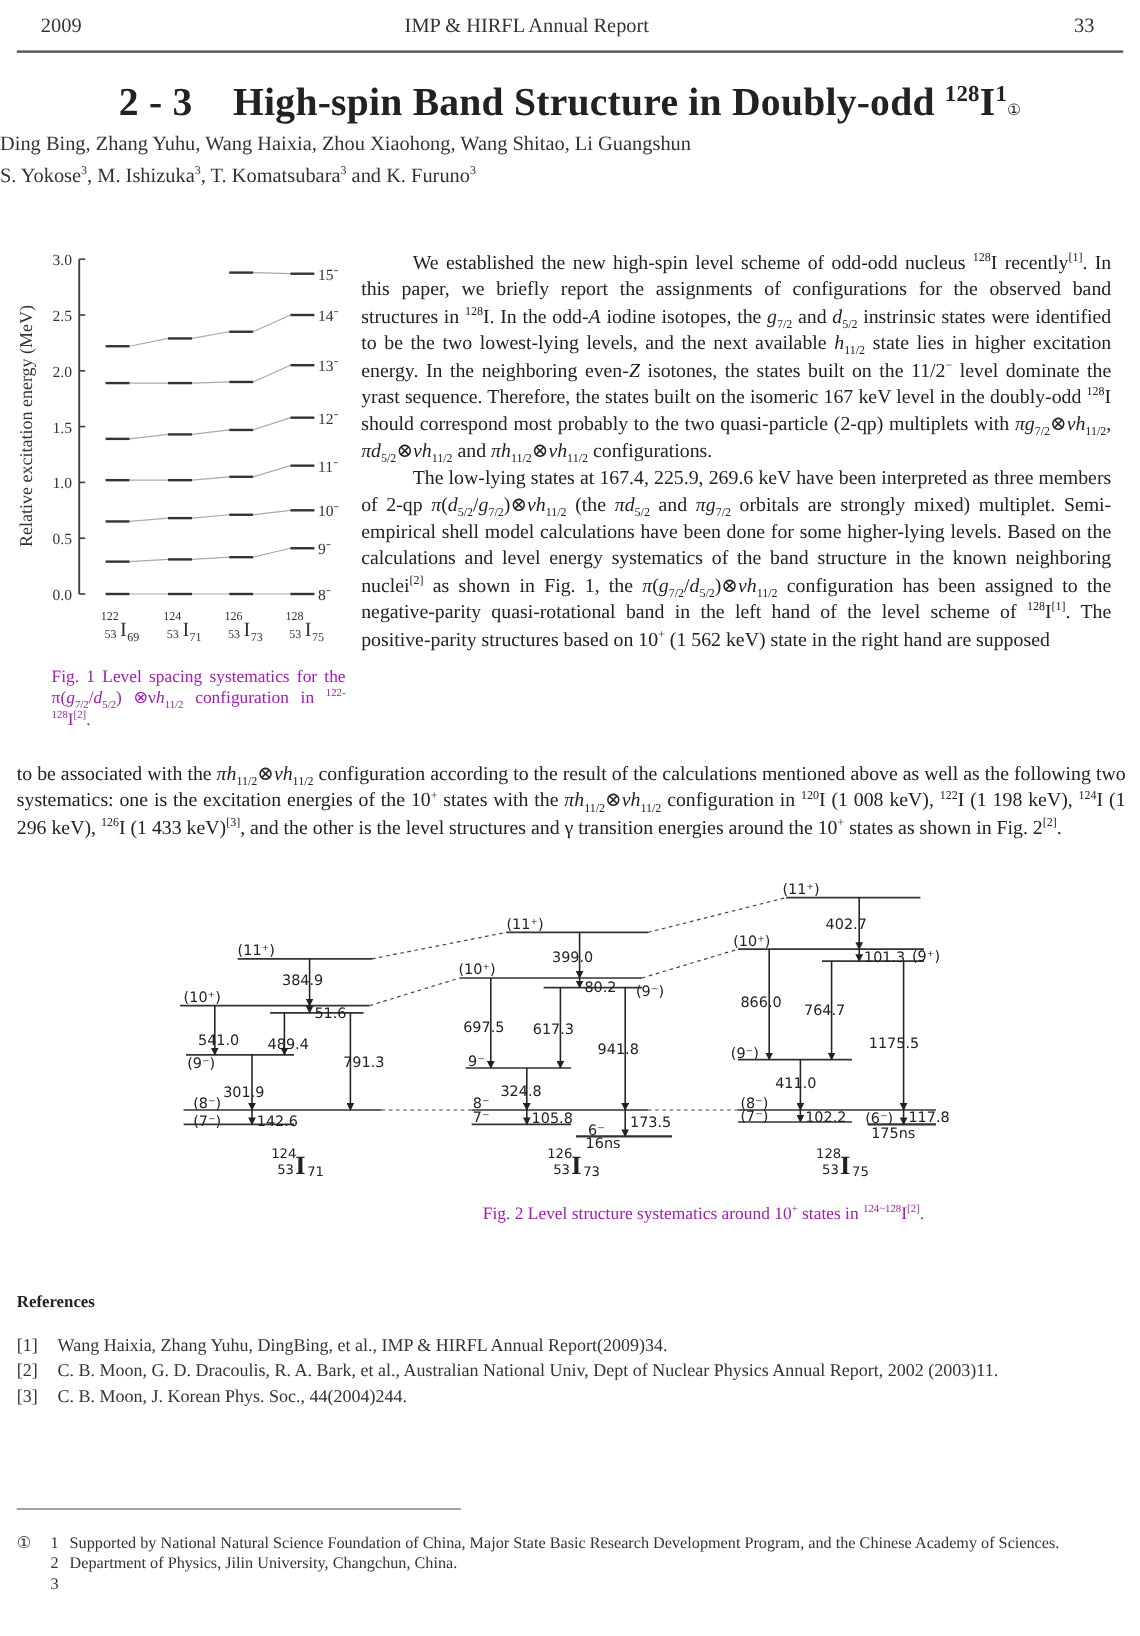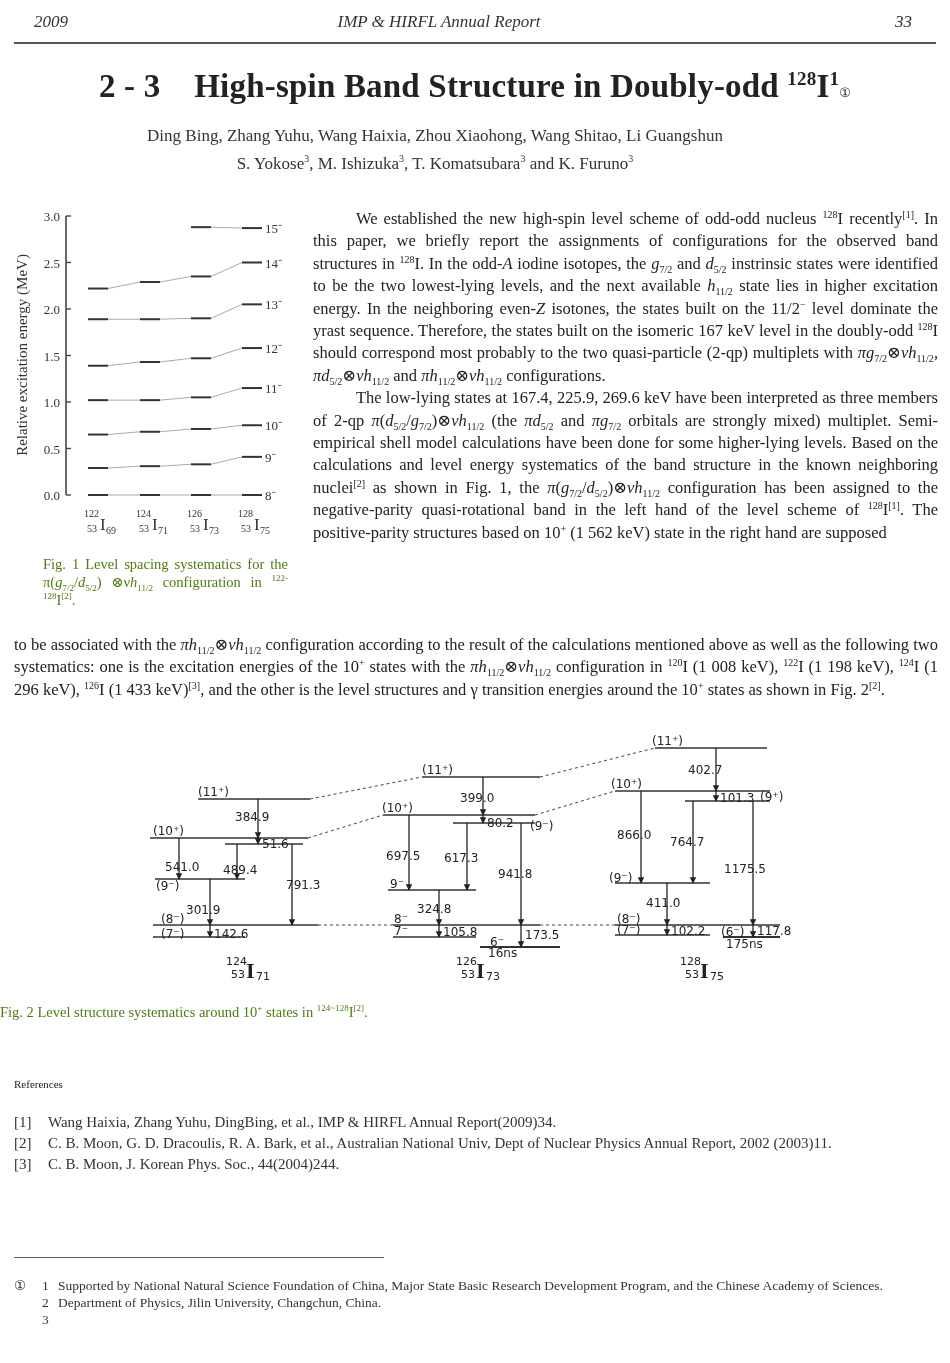--- a/index.html
+++ b/index.html
@@ -1,34 +1,34 @@
 <!DOCTYPE html>
 <html><head>
 <meta charset="utf-8">
 <style>
   html, body { margin:0; padding:0; background:#fff; }
   body { width:950px; height:1363px; position:relative; overflow:hidden;
          font-family:"Liberation Serif", "DejaVu Serif", serif; color:#222; }
   .abs { position:absolute; }
-  .hdr { top:12px; font-size:17px; color:#333;font-style:italic; }
+  .hdr { top:12px; font-size:17px; color:#333; }
   .rule { left:14px; right:14px; top:42px; height:2px; background:#555; }
   .title { top:68px; left:0; width:950px; text-align:center; font-size:33px; font-weight:bold;
            font-family:"Liberation Serif", serif; letter-spacing:0.2px; }
   .title sup { font-size:19px; }
   .title .fn { font-size:13px; font-weight:normal; vertical-align:baseline; }
-  .authors { top:124px; left:0; width:870px; text-align:center; font-size:17px; line-height:23px; color:#333; }
+  .authors { top:108px; left:0; width:870px; font-size:17px; line-height:23px; color:#333; }
   .authors sup { font-size:10px; }
   .para { font-size:16.5px; line-height:22.4px; text-align:justify; color:#222; }
   .para p { margin:0; text-indent:2.6em; }
   .para p.noind { text-indent:0; }
   .para sup, .para sub { font-size:10px; line-height:0; }
   i { font-style:italic; }
-  .cap { font-size:14.5px; line-height:18px; color:#4d7c0f; text-align:justify; }
+  .cap { font-size:14.5px; line-height:18px; color:#a21caf; text-align:justify;font-family:Liberation Serif, serif; }
   .cap sup, .cap sub { font-size:9px; line-height:0; }
-  .refs-title { font-weight:normal; font-size:11px;text-align:right; }
+  .refs-title { font-weight:bold; font-size:14px;text-align:right; }
   .ref { font-size:15px; line-height:21px; color:#333; }
   .fnrule { left:14px; top:1257px; width:370px; height:1px; background:#666; }
   .foot { font-size:13.5px; line-height:17px; color:#333; }
   svg text { font-family:"DejaVu Sans", sans-serif; }
 </style>
 </head>
 <body>
 
 <div class="abs hdr" style="left:34px">2009</div>
 <div class="abs hdr" style="left:0;width:878px;text-align:center">IMP &amp; HIRFL Annual Report</div>
@@ -170,21 +170,21 @@
         <text x="254" y="330" font-size="17" fill="#333" style="font-family: &quot;Liberation Serif&quot;, serif;">I</text>
         <text x="260" y="334" font-size="10" fill="#333" style="font-family: &quot;Liberation Serif&quot;, serif;">75</text>
       </g>
     </g>
 </svg>
 
 <div class="abs cap" style="left:43px;top:555px;width:245px">
   <span>Fig. 1 Level spacing systematics for the π(</span><i>g</i><sub>7/2</sub>/<i>d</i><sub>5/2</sub><span>) ⊗ν</span><i>h</i><sub>11/2</sub><span> configuration in </span><sup>122-128</sup><span>I</span><sup>[2]</sup><span>.</span>
 </div>
 
-<div class="abs para" style="left:313px;top:208px;width:625px">
+<div class="abs para" style="left:301px;top:208px;width:625px">
   <p><span>We established the new high-spin level scheme of odd-odd nucleus </span><sup>128</sup><span>I recently</span><sup>[1]</sup><span>. In this paper, we briefly report the assignments of configurations for the observed band structures in </span><sup>128</sup><span>I. In the odd-</span><i>A</i><span> iodine isotopes, the </span><i>g</i><sub>7/2</sub><span> and </span><i>d</i><sub>5/2</sub><span> instrinsic states were identified to be the two lowest-lying levels, and the next available </span><i>h</i><sub>11/2</sub><span> state lies in higher excitation energy. In the neighboring even-</span><i>Z</i><span> isotones, the states built on the 11/2</span><sup>−</sup><span> level dominate the yrast sequence. Therefore, the states built on the isomeric 167 keV level in the doubly-odd </span><sup>128</sup><span>I should correspond most probably to the two quasi-particle (2-qp) multiplets with </span><i>πg</i><sub>7/2</sub>⊗<i>νh</i><sub>11/2</sub>, <i>πd</i><sub>5/2</sub>⊗<i>νh</i><sub>11/2</sub> and <i>πh</i><sub>11/2</sub>⊗<i>νh</i><sub>11/2</sub><span> configurations.</span></p>
   <p><span>The low-lying states at 167.4, 225.9, 269.6 keV have been interpreted as three members of 2-qp </span><i>π</i>(<i>d</i><sub>5/2</sub>/<i>g</i><sub>7/2</sub>)⊗<i>νh</i><sub>11/2</sub><span> (the </span><i>πd</i><sub>5/2</sub> and <i>πg</i><sub>7/2</sub><span> orbitals are strongly mixed) multiplet. Semi-empirical shell model calculations have been done for some higher-lying levels. Based on the calculations and level energy systematics of the band structure in the known neighboring nuclei</span><sup>[2]</sup><span> as shown in Fig. 1, the </span><i>π</i>(<i>g</i><sub>7/2</sub>/<i>d</i><sub>5/2</sub>)⊗<i>νh</i><sub>11/2</sub><span> configuration has been assigned to the negative-parity quasi-rotational band in the left hand of the level scheme of </span><sup>128</sup>I<sup>[1]</sup><span>. The positive-parity structures based on 10</span><sup>+</sup><span> (1 562 keV) state in the right hand are supposed</span></p>
 </div>
 <div class="abs para" style="left:14px;top:634px;width:924px">
   <p class="noind"><span>to be associated with the </span><i>πh</i><sub>11/2</sub>⊗<i>νh</i><sub>11/2</sub><span> configuration according to the result of the calculations mentioned above as well as the following two systematics: one is the excitation energies of the 10</span><sup>+</sup><span> states with the </span><i>πh</i><sub>11/2</sub>⊗<i>νh</i><sub>11/2</sub><span> configuration in </span><sup>120</sup><span>I (1 008 keV), </span><sup>122</sup><span>I (1 198 keV), </span><sup>124</sup><span>I (1 296 keV), </span><sup>126</sup><span>I (1 433 keV)</span><sup>[3]</sup><span>, and the other is the level structures and γ transition energies around the 10</span><sup>+</sup><span> states as shown in Fig. 2</span><sup>[2]</sup><span>.</span></p>
 </div>
 
 <svg class="abs" style="left:140px;top:732px" width="680" height="262" id="fig2">
   <defs>
     <marker id="arr" viewBox="0 0 10 10" refX="9" refY="5" markerWidth="5" markerHeight="5" orient="auto">
@@ -316,21 +316,21 @@
     </g>
     <g>
       <text x="540" y="233">128</text>
       <text x="545" y="246">53</text>
       <text x="560" y="246" font-size="22" font-weight="bold" style="font-family:'Liberation Serif',serif">I</text>
       <text x="570" y="248">75</text>
     </g>
   </g>
 </svg>
 
-<div class="abs cap" style="left:0;top:1003px;width:770px;text-align:left">
+<div class="abs cap" style="left:0;top:1003px;width:770px;text-align:right">
   <span>Fig. 2   Level structure systematics around 10</span><sup>+</sup><span> states in </span><sup>124~128</sup><span>I</span><sup>[2]</sup><span>.</span>
 </div>
 
 <div class="abs refs-title" style="left:14px;top:1078px">References</div>
 <div class="abs" style="left:14px;top:1112px;width:924px">
   <div class="ref" style="display:flex">
     <span style="width:34px;flex:none">[1]</span>
     <span>Wang Haixia, Zhang Yuhu, DingBing, et al., IMP &amp; HIRFL Annual Report(2009)34.</span>
   </div>
   <div class="ref" style="display:flex">

